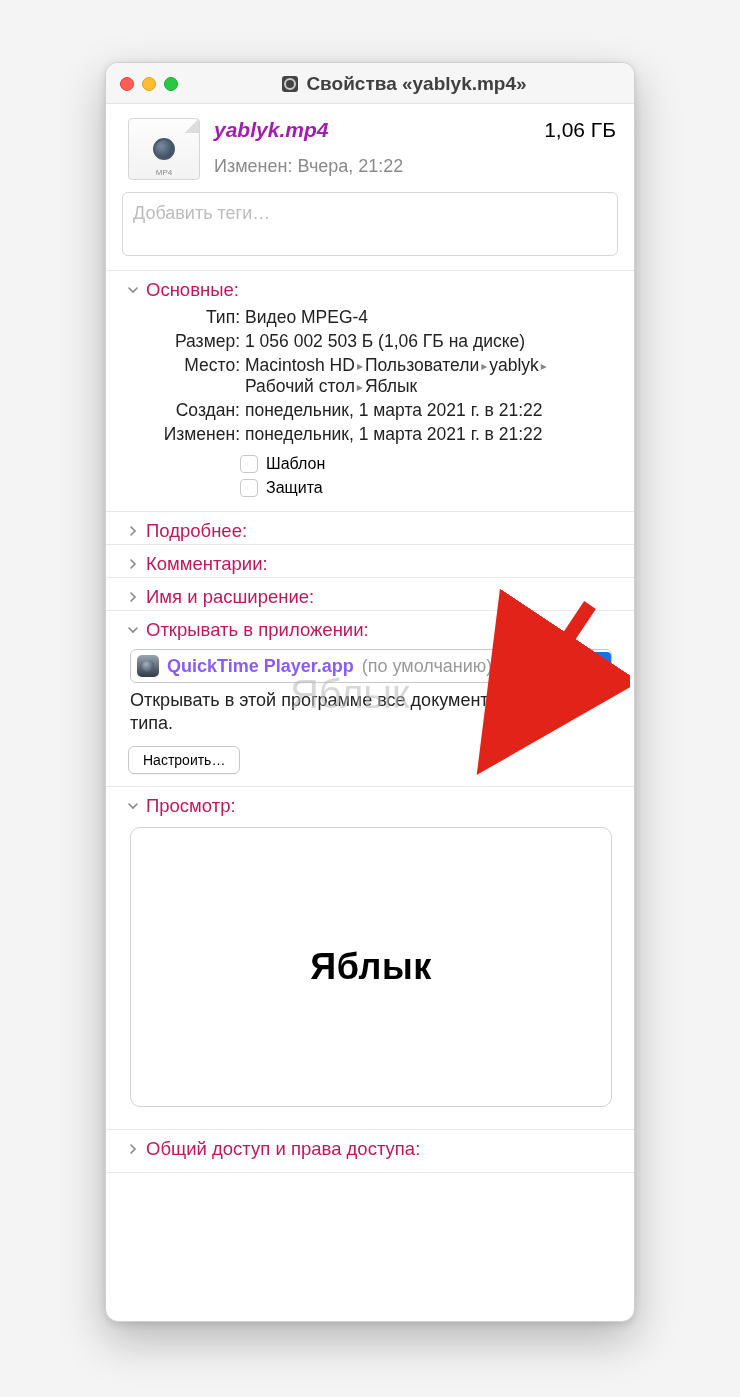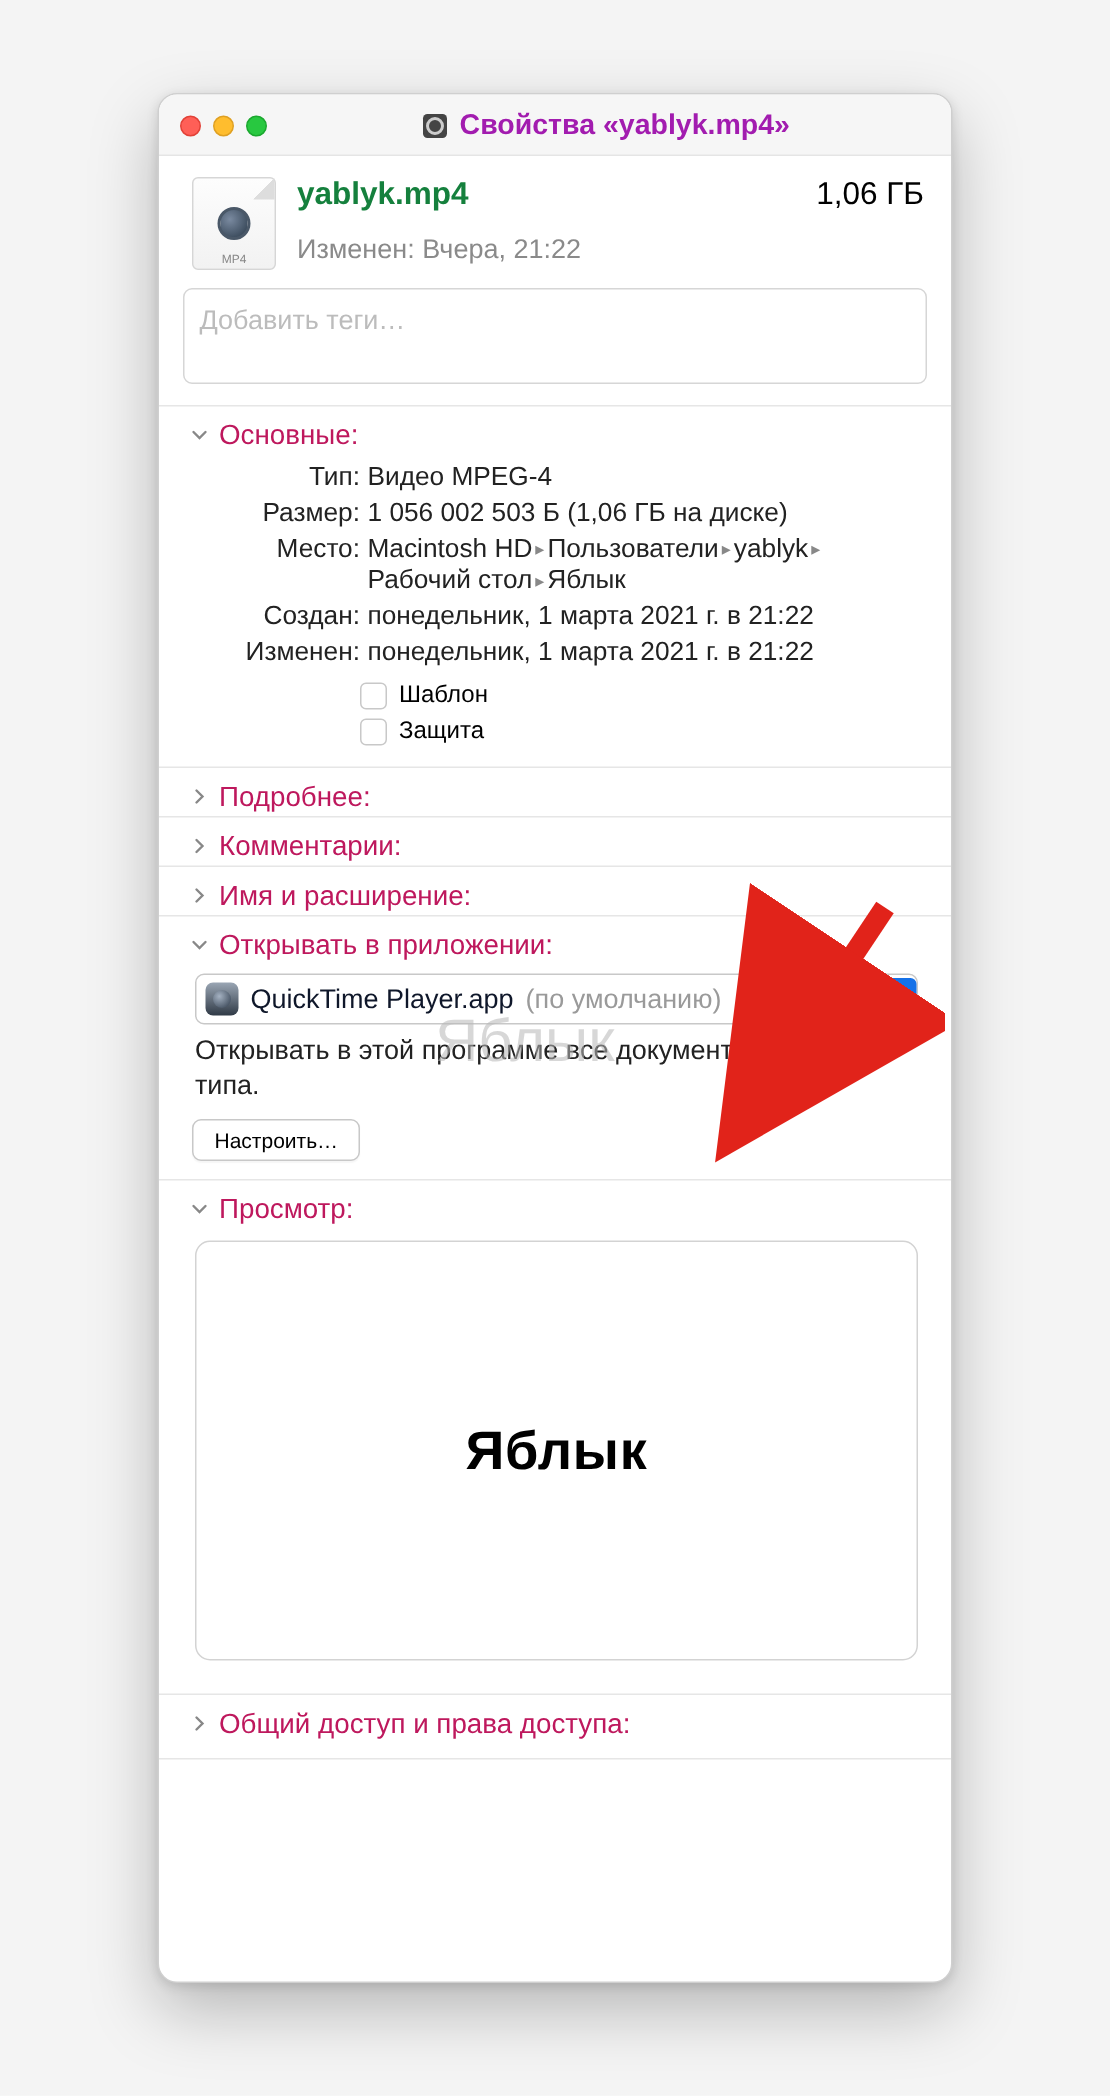--- a/index.html
+++ b/index.html
@@ -22,45 +22,45 @@
     gap: 8px;
     background: #f6f6f6;
     border-bottom: 1px solid #e5e5e5;
   }
   .tl-dot { width: 14px; height: 14px; border-radius: 50%; display: inline-block; }
   .dot-red { background:#ff5f57; border:1px solid #e24238;}
   .dot-yellow { background:#ffbd2e; border:1px solid #dfa023;}
   .dot-green { background:#28c840; border:1px solid #1ba82f;}
   .title-wrap { flex:1; display:flex; align-items:center; justify-content:center; gap:7px;}
   .title-icon { width:18px;height:18px;}
-  .title-text { font-size:19px; font-weight:600; color:#a21caf; }
+  .title-text { font-size:19px; font-weight:600; color:#404040; }
   .header-row { display:flex; padding:14px 18px 6px 22px; gap:14px; align-items:flex-start; }
-  .file-icon { width:56px; height:62px; background:linear-gradient(#fdfdfd,#f2f2f2); border:1px solid #d6d6d6; border-radius:4px; position:relative; display:flex;align-items:center;justify-content:center;flex-direction:column;}
+  .file-icon { width:72px; height:62px; background:linear-gradient(#fdfdfd,#f2f2f2); border:1px solid #d6d6d6; border-radius:4px; position:relative; display:flex;align-items:center;justify-content:center;flex-direction:column;}
   .file-icon::before { content:""; position:absolute; top:0; right:0; width:14px;height:14px; background:linear-gradient(135deg,transparent 48%,#ddd 50%); }
   .file-icon .qt { width:22px;height:22px;border-radius:50%;background:radial-gradient(circle at 35% 35%,#7a8aa0,#2a3a4a);border:2px solid #4a5868;}
   .file-icon .ext { font-size:8px; color:#888; position:absolute; bottom:2px;}
   .file-meta { flex:1; }
-  .file-name { font-size:21px; font-weight:700; color:#15803d; }
+  .file-name { font-size:21px; font-weight:700; color:#a21caf;font-style:italic; }
   .file-mod { font-size:18px; color:#8a8a8a; margin-top:14px;}
   .file-size { font-size:21px; color:#000;text-align:right; }
   .tags-box { margin:6px 16px 14px 16px; height:64px; background:#fff; border:1px solid #d6d6d6; border-radius:6px; padding:10px 10px; color:#bcbcbc; font-size:18px;}
   .section { padding:8px 18px 2px 20px; border-top:1px solid #e6e6e6; }
   .sec-head { display:flex; align-items:center; gap:6px; cursor:pointer; }
   .chevron { width:14px;height:14px; display:inline-flex; align-items:center; justify-content:center;}
   .sec-title { font-size:18.5px; color:#be185d; }
   .kv { display:grid; grid-template-columns: 110px 1fr; column-gap:5px; row-gap:3px; padding:6px 4px 4px 4px; font-size:17.5px; color:#222;}
   .kv .k { text-align:right; }
   .kv .v {}
   .path-sep { font-size:12px; color:#888; vertical-align:middle; padding:0 2px;}
   .check-row { padding-left:114px; display:flex; align-items:center; gap:8px; margin-top:6px;}
   .cb { width:18px;height:18px; border:1px solid #c8c8c8; border-radius:4px; background:#fff;}
   .app-select { margin:8px 4px 6px 4px; display:flex; align-items:center; background:#fff; border:1px solid #c8c8c8; border-radius:6px; height:34px; padding-left:6px; gap:8px;}
   .app-select .app-icon { width:22px;height:22px;border-radius:5px;background:linear-gradient(#9aa6b4,#303a46);display:flex;align-items:center;justify-content:center;}
   .app-select .app-icon::after{content:"";width:12px;height:12px;border-radius:50%;background:radial-gradient(circle at 35% 35%,#a5b2c2,#2d3a4a);}
-  .app-select .app-name { font-size:18px; color:#0f172a;}
+  .app-select .app-name { font-size:18px; color:#8b5cf6;font-weight:bold;}
   .app-select .app-def { color:#9a9a9a; font-size:18px;}
   .stepper { margin-left:auto; width:22px;height:28px; background:#1571e8; border-radius:4px; display:flex; flex-direction:column; align-items:center; justify-content:center; gap:1px;}
   .stepper .tri { width:0;height:0;border-left:4px solid transparent;border-right:4px solid transparent;}
   .stepper .up { border-bottom:5px solid #fff;}
   .stepper .down { border-top:5px solid #fff;}
   .desc { font-size:18px; color:#222; padding:0 4px 8px 4px; line-height:1.3;}
   .btn { display:inline-block; padding:5px 14px; border:1px solid #c8c8c8; border-radius:6px; background:#fff; font-size:14px; margin:2px 0 10px 2px; box-shadow:0 1px 1px rgba(0,0,0,0.04);}
   .preview-box { margin:10px 4px 8px 4px; border:1px solid #d3d3d3; border-radius:10px; height:280px; display:flex; align-items:center; justify-content:center; background:#fff;}
   .preview-text { font-size:36px; font-weight:800; color:#000; letter-spacing:0.5px;}
   .watermark { position:absolute; left:290px; top:672px; font-size:40px; color:#b8b8b8; opacity:0.55; pointer-events:none; font-weight:400;}

